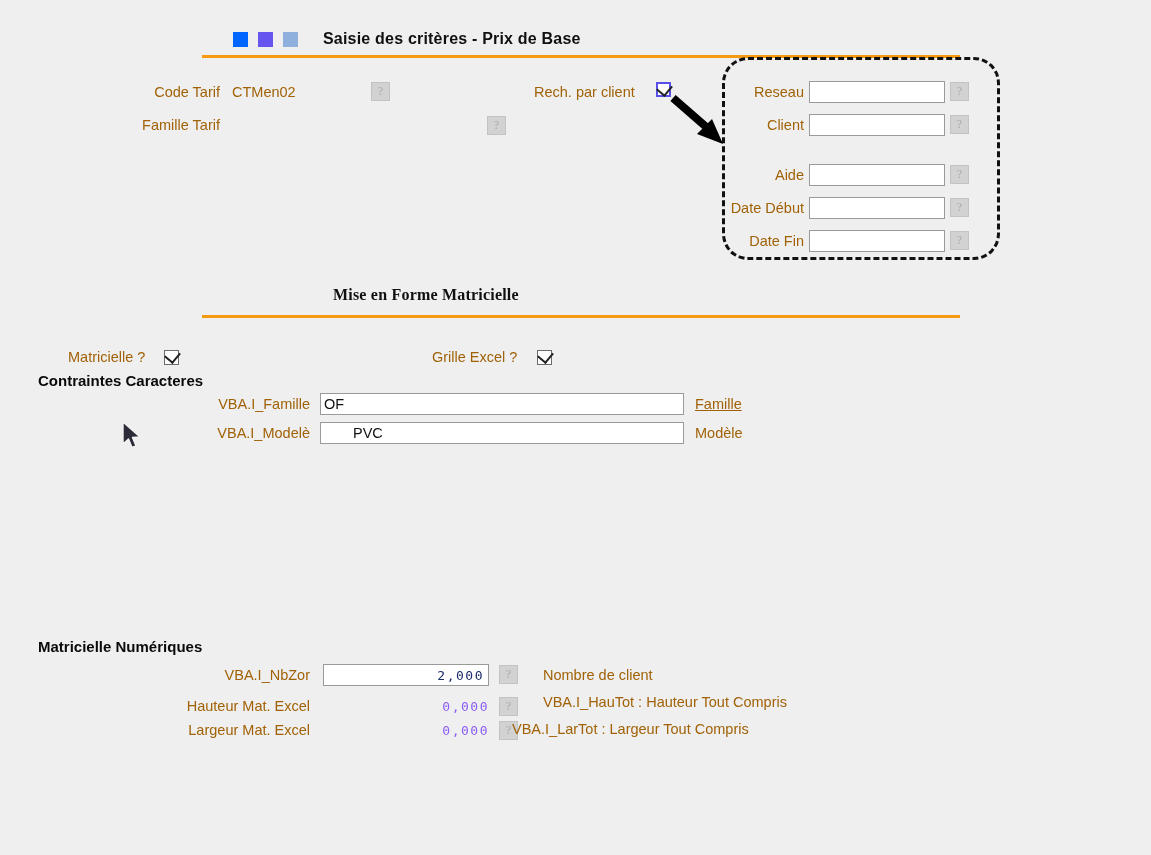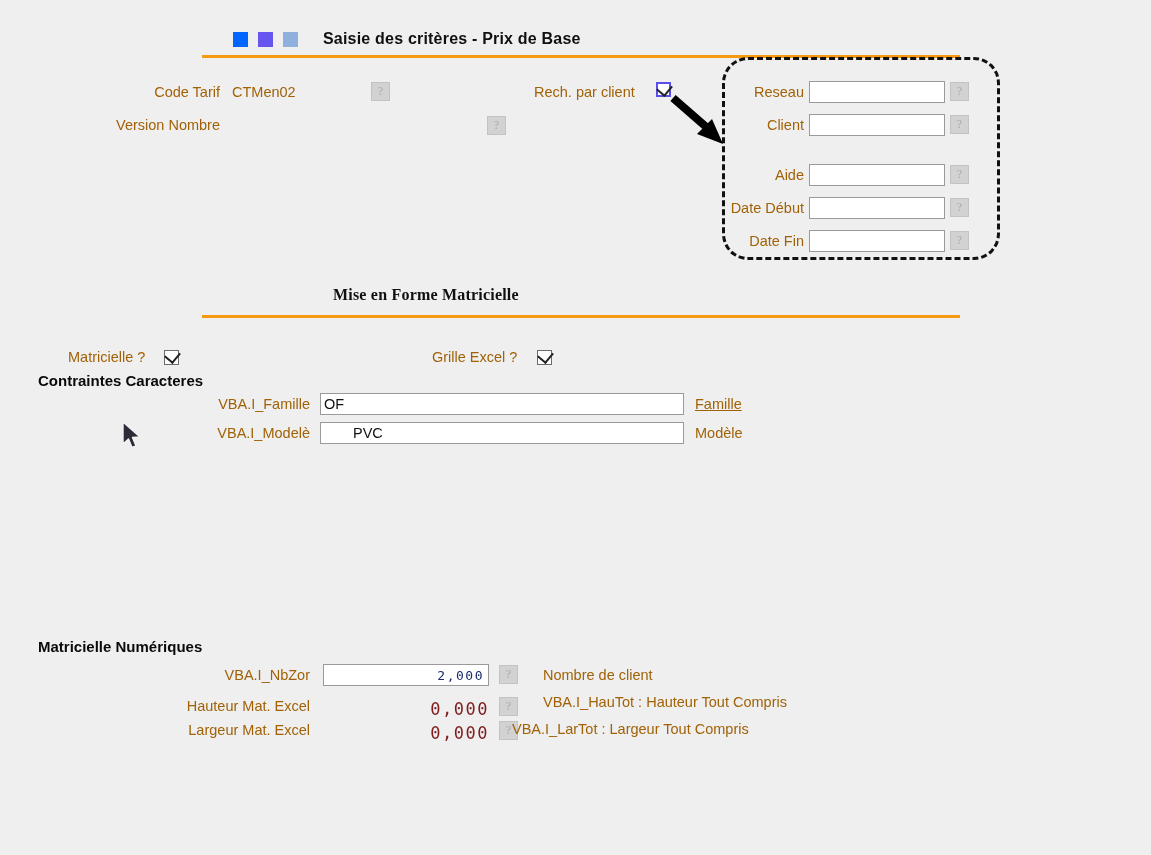--- a/index.html
+++ b/index.html
@@ -72,23 +72,23 @@
   .tbox.num {
     text-align: right;
     font-family: "DejaVu Sans Mono", monospace;
     font-size: 13px;
     letter-spacing: 1.5px;
     color: #1a2c6b;
     padding-right: 4px;
   }
   .numtext {
     font-family: "DejaVu Sans Mono", monospace;
-    font-size: 17px;
+    font-size: 13px;
     letter-spacing: 1.5px;
-    color: #7f1d1d;
+    color: #8b5cf6;
     text-align: right;
     white-space: nowrap;
   }
 
   
   .qbtn {
     box-sizing: border-box;
     width: 19px; height: 19px;
     background: #d2d2d2;
     border: 1px solid #c3c3c3;
@@ -157,21 +157,21 @@
   </div>
 
   <div class="abs sect-title" style="left:323px; top:30px;">Saisie des critères - Prix de Base</div>
 
   <div class="abs orange-rule" style="left: 202px; top: 55px; width: 758px; background: rgb(245, 154, 17);"></div>
 
   <div class="abs lbl lbl-r" style="left:60px; top:84px; width:160px;">Code Tarif</div>
   <div class="abs lbl" style="left:232px; top:84px;">CTMen02</div>
   <div class="abs qbtn" style="left:371px; top:82px;">?</div>
 
-  <div class="abs lbl lbl-r" style="left:60px; top:117px; width:160px;">Version Nombre</div>
+  <div class="abs lbl lbl-r" style="left:60px; top:117px; width:160px;">Famille Tarif</div>
   <div class="abs qbtn" style="left:487px; top:116px;">?</div>
 
   <div class="abs lbl" style="left:534px; top:84px;">Rech. par client</div>
   <div class="abs" style="left:656px; top:82px;">
     <span class="cbox blue"><span class="tick"></span></span>
   </div>
 
   <div class="abs dashbox" style="left:722px; top:57px; width:278px; height:203px;"></div>
 
   <div class="abs" style="left:665px; top:92px;">

